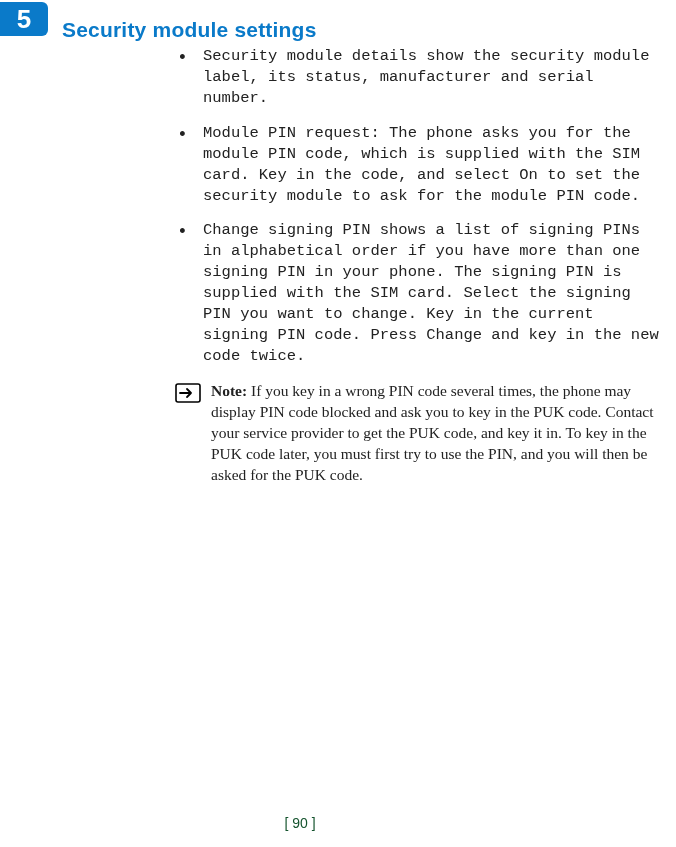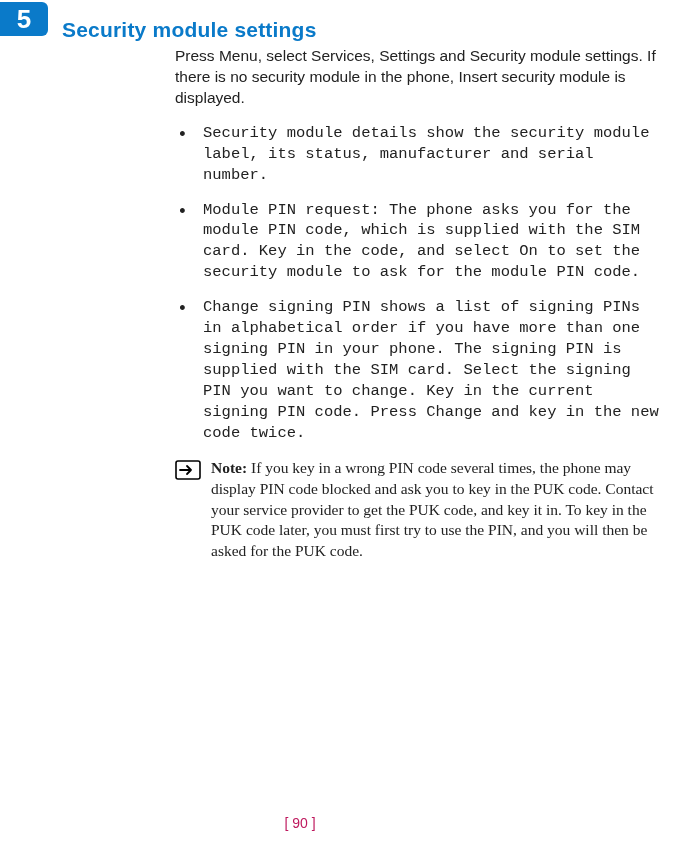--- a/index.html
+++ b/index.html
@@ -90,35 +90,34 @@
     }
     .note-label {
       font-weight: bold;
     }
     .page-number {
       position: absolute;
       bottom: 16px;
       left: 0;
       width: 600px;
       text-align: center;
-      color: #be185d;
+      color: #14532d;
       font-size: 14px;
     }
   </style>
 </head>
 <body>
 
 <div class="chapter-tab">
   <span>5</span>
 </div>
 
 <div class="content">
   <h2 class="heading">Security module settings</h2>
 
-  <p class="paragraph" style="margin-left:113px;">Press Menu, select Services, Settings and Security module settings. If there is no security module in the phone, Insert security module is displayed.</p>
 
 
   <ul class="bullets">
     <li>Security module details show the security module label, its status, manufacturer and serial number.</li>
     <li>Module PIN request: The phone asks you for the module PIN code, which is supplied with the SIM card. Key in the code, and select On to set the security module to ask for the module PIN code.</li>
     <li>Change signing PIN shows a list of signing PINs in alphabetical order if you have more than one signing PIN in your phone. The signing PIN is supplied with the SIM card. Select the signing PIN you want to change. Key in the current signing PIN code. Press Change and key in the new code twice.</li>
   </ul>
 
   <div class="note-block">
     <span class="note-icon">

